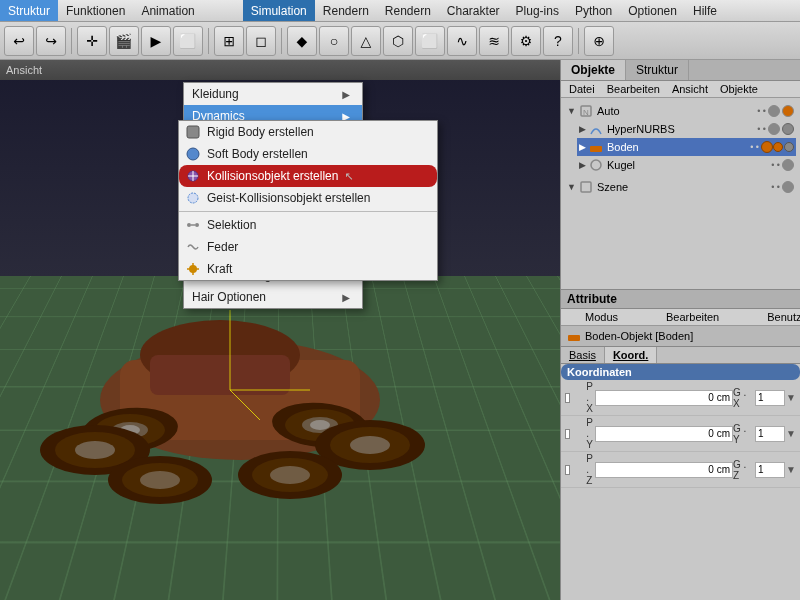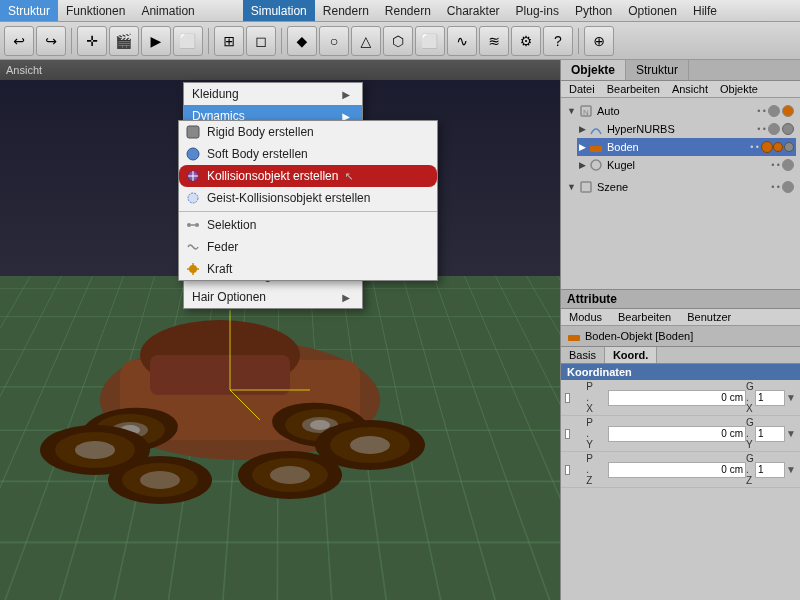--- a/index.html
+++ b/index.html
@@ -168,64 +168,65 @@
       padding: 2px 6px;
       font-size: 12px;
       font-weight: bold;
       border-bottom: 1px solid #888;
     }
     .attr-subheader {
       display: flex;
       background: #d0d0d0;
       border-bottom: 1px solid #999;
     }
-    .attr-subitem { padding: 2px 8px; font-size: 11px; cursor: pointer; }
+    .attr-subitem { padding: 2px 24px; font-size: 11px; cursor: pointer; }
     .attr-object-name {
       background: #b8b8b8;
       padding: 3px 6px;
       font-size: 11px;
       border-bottom: 1px solid #888;
       display: flex; align-items: center; gap: 4px;
     }
     .attr-tabs {
       display: flex;
       background: #c0c0c0;
       border-bottom: 1px solid #888;
     }
     .attr-tab {
       padding: 2px 8px;
       font-size: 11px;
       cursor: pointer;
       border-right: 1px solid #999;
+      text-decoration: underline;
     }
     .attr-tab.active { background: #d0d0d0; font-weight: bold; }
     .attr-section-title {
       background: #4a70a8;
       color: white;
       padding: 2px 6px;
       font-size: 11px;
       font-weight: bold;
+      border-radius: 7px;
     }
     .coord-row {
       display: flex;
       align-items: center;
       padding: 1px 4px;
       border-bottom: 1px solid #b8b8b8;
     }
     .coord-label { width: 30px; font-size: 10px; color: #333; display: flex; align-items: center; gap: 14px; }
     .coord-check { width: 10px; height: 10px; border: 1px solid #888; background: white; margin-right: 2px; }
     .coord-input {
       flex: 1;
       height: 16px;
       background: white;
       border: 1px solid #aaa;
       font-size: 10px;
       padding: 0 2px;
       text-align: right;
-      margin-left: 13px;
     }
     .coord-g-label { font-size: 10px; color: #333; }
     .coord-g-input {
       width: 30px;
       height: 16px;
       background: white;
       border: 1px solid #aaa;
       font-size: 10px;
       padding: 0 2px;
     }

